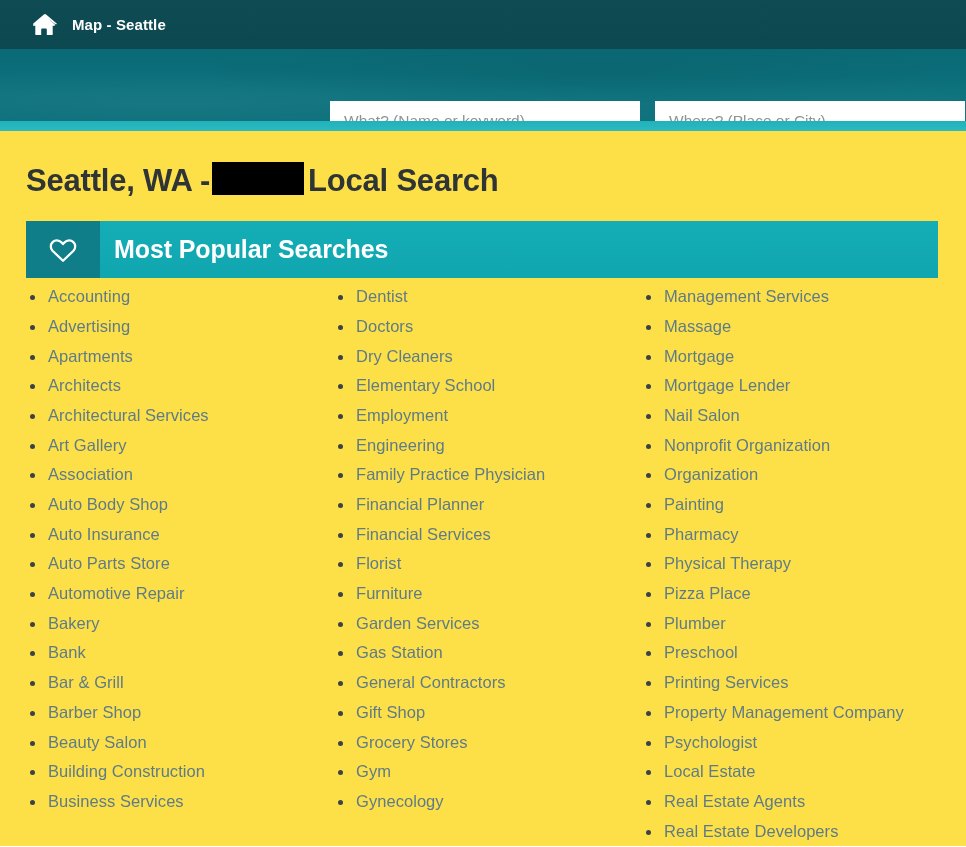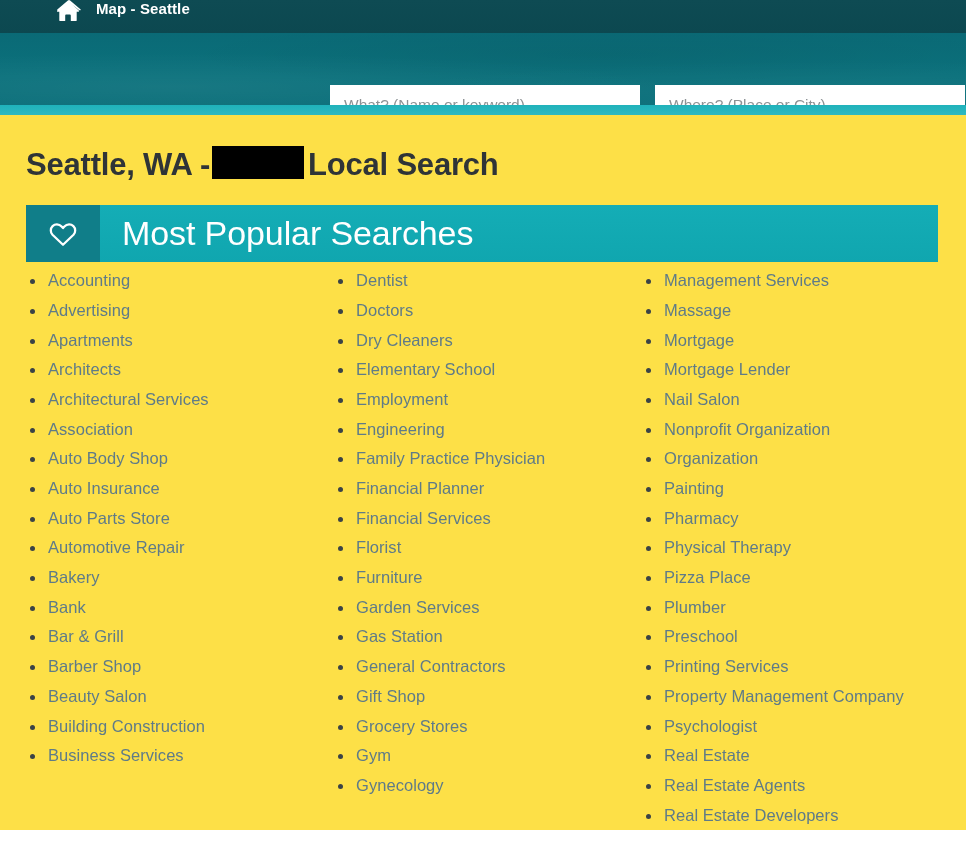--- a/index.html
+++ b/index.html
@@ -13,25 +13,26 @@
     height: 847px;
     overflow: hidden;
     background: #ffffff;
     font-family: "Liberation Sans", sans-serif;
     -webkit-font-smoothing: antialiased;
   }
 
   
   .topbar {
     position: relative;
-    height: 33px;
+    height: 49px;
     background: #0d4a52;
     background: linear-gradient(180deg, #0e4b53 0%, #0c4850 100%);
     display: flex;
-    padding-left: 56px;
+    align-items: center;
+    padding-left: 32px;
     overflow: hidden;
   }
   .home-icon {
     width: 26px;
     height: 22px;
     display: block;
     flex: 0 0 auto;
     margin-right: 14px;
   }
   .home-icon svg { display: block; }
@@ -136,24 +137,24 @@
     flex: 0 0 74px;
     background: #107e89;
     display: flex;
     align-items: center;
     justify-content: center;
   }
   .heart-icon { display: block; width: 30px; height: 30px; }
   .banner-title {
     display: flex;
     align-items: center;
-    padding-left: 22px;
+    padding-left: 14px;
     color: #ffffff;
-    font-size: 34px;
-    font-weight: 400;
+    font-size: 25px;
+    font-weight: 700;
     letter-spacing: -0.1px;
   }
 
   
   .columns {
     display: flex;
     margin-top: 4px;
   }
   .col {
     flex: 0 0 auto;
@@ -231,20 +232,21 @@
   </div>
 
   <div class="columns">
     <div class="col col-1">
       <ul class="link-list">
         <li><a href="#">Accounting</a></li>
         <li><a href="#">Advertising</a></li>
         <li><a href="#">Apartments</a></li>
         <li><a href="#">Architects</a></li>
         <li><a href="#">Architectural Services</a></li>
+        <li><a href="#">Art Gallery</a></li>
         <li><a href="#">Association</a></li>
         <li><a href="#">Auto Body Shop</a></li>
         <li><a href="#">Auto Insurance</a></li>
         <li><a href="#">Auto Parts Store</a></li>
         <li><a href="#">Automotive Repair</a></li>
         <li><a href="#">Bakery</a></li>
         <li><a href="#">Bank</a></li>
         <li><a href="#">Bar &amp; Grill</a></li>
         <li><a href="#">Barber Shop</a></li>
         <li><a href="#">Beauty Salon</a></li>
@@ -287,19 +289,19 @@
         <li><a href="#">Organization</a></li>
         <li><a href="#">Painting</a></li>
         <li><a href="#">Pharmacy</a></li>
         <li><a href="#">Physical Therapy</a></li>
         <li><a href="#">Pizza Place</a></li>
         <li><a href="#">Plumber</a></li>
         <li><a href="#">Preschool</a></li>
         <li><a href="#">Printing Services</a></li>
         <li><a href="#">Property Management Company</a></li>
         <li><a href="#">Psychologist</a></li>
-        <li><a href="#">Real Estate</a></li>
+        <li><a href="#">Local Estate</a></li>
         <li><a href="#">Real Estate Agents</a></li>
         <li><a href="#">Real Estate Developers</a></li>
       </ul>
     </div>
   </div>
 </div>
 
 </body></html>

